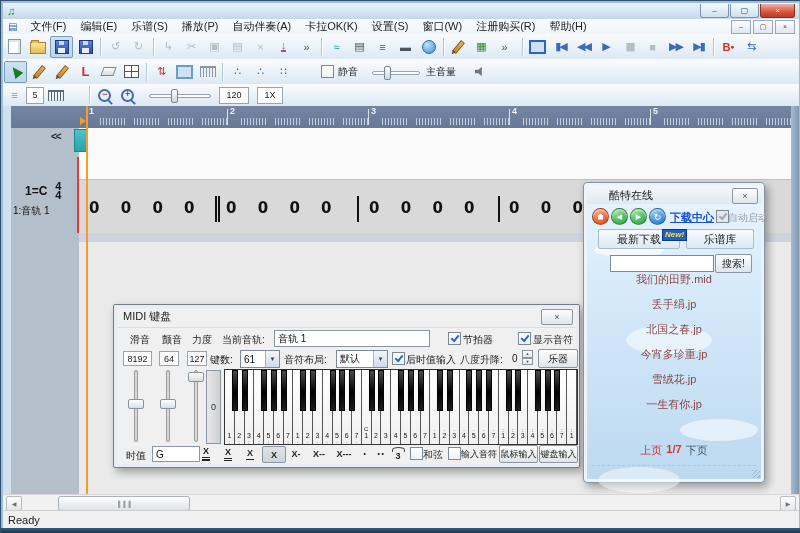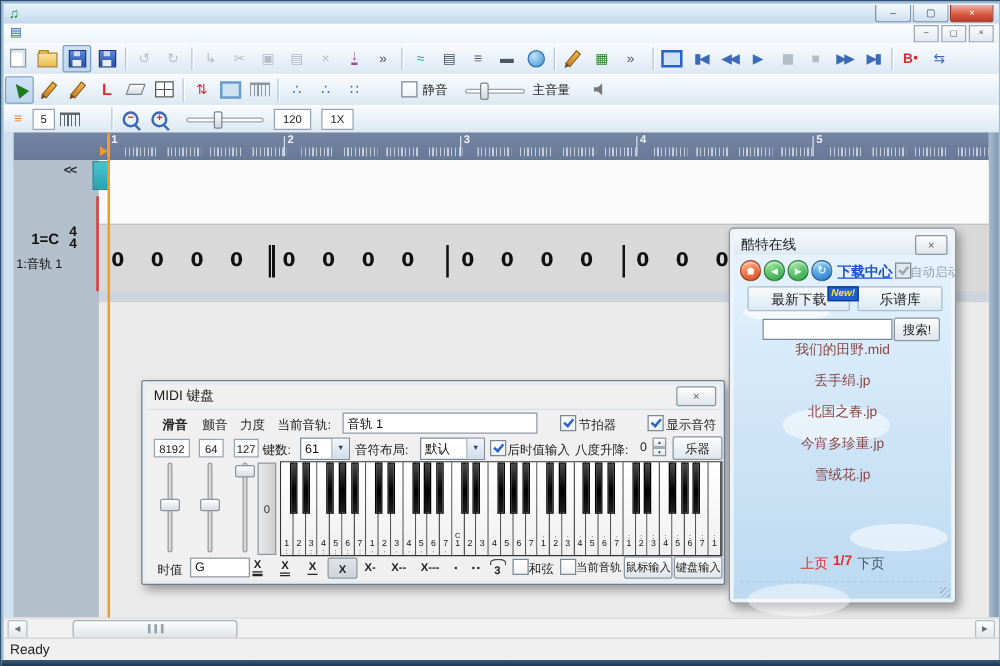--- a/index.html
+++ b/index.html
@@ -146,21 +146,21 @@
   .spin span{flex:1;border:1px solid #8a96a2;background:linear-gradient(#fdfdfe,#dfe5ea);font-size:4px;color:#456;display:flex;align-items:center;justify-content:center;}
 
   
   .online{left:582px;top:181px;width:180px;height:299px;border:1px solid #8494a4;border-radius:4px;
      background:linear-gradient(180deg,#eaf5fe 0%,#d6eafa 35%,#bcd9f0 100%);
      box-shadow:inset 0 0 0 3px #eef3f8, 3px 4px 8px rgba(0,0,0,.35);z-index:22;}
   .online::before{content:"";position:absolute;left:10px;top:60px;width:70px;height:14px;border-radius:50%;
      background:rgba(255,255,255,.65);box-shadow:40px 90px 0 8px rgba(255,255,255,.5),90px 180px 0 4px rgba(255,255,255,.55),10px 230px 0 6px rgba(255,255,255,.45);}
   .online-title{position:absolute;left:3px;top:3px;right:3px;height:18px;background:linear-gradient(#f4f8fc,#dfe9f2);
      display:flex;align-items:center;border-radius:2px 2px 0 0;}
-  .online-title-text{font-size:11px;color:#1a1a1a;margin-left:6px;}
+  .online-title-text{font-size:11px;color:#1a1a1a;margin-left:22px;}
   .nav-circle{position:absolute;width:15px;height:15px;border-radius:50%;display:flex;align-items:center;justify-content:center;
      color:#fff;font-size:7px;border:1px solid rgba(0,0,0,.3);box-shadow:inset 0 2px 2px rgba(255,255,255,.55);}
   .nav-home{background:radial-gradient(circle at 35% 30%,#ff9a6a,#d8421a);}
   .nav-back,.nav-fwd{background:radial-gradient(circle at 35% 30%,#8ee08e,#1e9e3e);}
   .nav-refresh{background:radial-gradient(circle at 35% 30%,#7ec8f0,#1a6ed0);font-size:9px;}
   .house{width:7px;height:6px;background:#fff;clip-path:polygon(50% 0,100% 45%,85% 45%,85% 100%,15% 100%,15% 45%,0 45%);}
   .dl-link{position:absolute;font-size:11px;color:#1a50d8;text-decoration:underline;font-weight:bold;white-space:nowrap;}
   .otab{position:absolute;height:18px;background:linear-gradient(#f8fbfd,#dce9f3);border:1px solid #aabccd;border-radius:2px;
      display:flex;align-items:center;justify-content:center;font-size:11px;color:#222;}
   .newbadge{position:absolute;background:#1e5ed0;border:1px solid #0a3a90;color:#ffe23a;font-size:8px;font-style:italic;font-weight:bold;
@@ -182,20 +182,32 @@
     <span class="app-ico">♫</span>
     <span class="win-btns">
       <span class="wbtn">–</span>
       <span class="wbtn">▢</span>
       <span class="wbtn close">×</span>
     </span>
   </div>
 
   <div class="menubar">
     <span class="child-ico">▤</span>
+    <span class="menu-items">
+        <span class="menu-item">文件(F)</span>
+        <span class="menu-item">编辑(E)</span>
+        <span class="menu-item">乐谱(S)</span>
+        <span class="menu-item">播放(P)</span>
+        <span class="menu-item">自动伴奏(A)</span>
+        <span class="menu-item">卡拉OK(K)</span>
+        <span class="menu-item">设置(S)</span>
+        <span class="menu-item">窗口(W)</span>
+        <span class="menu-item">注册购买(R)</span>
+        <span class="menu-item">帮助(H)</span>
+      </span>
     <span class="mdi-btns">
       <span class="mdibtn">–</span>
       <span class="mdibtn">▢</span>
       <span class="mdibtn">×</span>
     </span>
   </div>
 
   <div class="tb tb1">
     <span class="tbtn">
         <span class="i-page"></span>
@@ -412,21 +424,21 @@
   </div>
   <div class="abs bottom-frame"></div>
 
   <div class="abs midi">
     <div class="dlg-title">
       <span class="dlg-title-text">MIDI 键盘</span>
     </div>
     <span class="dlg-close btn3d">×</span>
     <div class="midi-body">
 
-      <span class="mlabel" style="left:12px;top:5px;font-weight:bold;">滑音</span>
+      <span class="mlabel" style="left:12px;top:5px;">滑音</span>
       <span class="mlabel" style="left:44px;top:5px;">颤音</span>
       <span class="mlabel" style="left:74px;top:5px;">力度</span>
       <span class="mlabel" style="left:104px;top:5px;">当前音轨:</span>
       <span class="mfield" style="left:156px;top:2px;width:148px;height:15px;">音轨 1</span>
       <span class="cb checked" style="position:absolute;left:330px;top:4px;"></span>
       <span class="mlabel" style="left:345px;top:5px;">节拍器</span>
       <span class="cb checked" style="position:absolute;left:400px;top:4px;"></span>
       <span class="mlabel" style="left:415px;top:5px;">显示音符</span>
 
       <span class="vbox" style="position:absolute;left:5px;top:23px;width:27px;height:13px;">8192</span>
@@ -784,21 +796,21 @@
             <span>··</span>
           </span>
           <span class="durbtn" style="left: 272px; width: 16px;">
             <span class="arc"></span>
             <span>3</span>
           </span>
         </span>
       <span class="cb" style="position:absolute;left:292px;top:119px;"></span>
       <span class="mlabel" style="left:305px;top:120px;">和弦</span>
       <span class="cb" style="position:absolute;left:330px;top:119px;"></span>
-      <span class="mlabel" style="left:343px;top:120px;font-size:9px;">当前音轨</span>
+      <span class="mlabel" style="left:343px;top:120px;font-size:9px;">输入音符</span>
       <span class="btn3d" style="position:absolute;left:381px;top:117px;width:37px;height:16px;font-size:9px;">鼠标输入</span>
       <span class="btn3d" style="position:absolute;left:421px;top:117px;width:37px;height:16px;font-size:9px;">键盘输入</span>
     </div>
   </div>
 
   <div class="abs online">
     <div class="online-title">
       <span class="online-title-text">酷特在线</span>
     </div>
     <span class="dlg-close btn3d" style="right:6px;top:5px;width:24px;">×</span>
@@ -819,20 +831,21 @@
 
     <span class="search-input" style="left:26px;top:72px;width:102px;"></span>
     <span class="btn3d" style="position:absolute;left:131px;top:71px;width:35px;height:17px;font-size:10px;">搜索!</span>
 
     <div class="abs" style="left:0;top:84px;width:100%;">
         <div class="file-item">我们的田野.mid</div>
         <div class="file-item">丢手绢.jp</div>
         <div class="file-item">北国之春.jp</div>
         <div class="file-item">今宵多珍重.jp</div>
         <div class="file-item">雪绒花.jp</div>
+        <div class="file-item">一生有你.jp</div>
       </div>
 
     <div class="pager" style="top:260px;">
       <span class="prev">上页</span>
       <span class="page">1/7</span>
       <span class="next">下页</span>
     </div>
     <div class="dashed" style="top:282px;"></div>
     <div class="grip"></div>
   </div>

